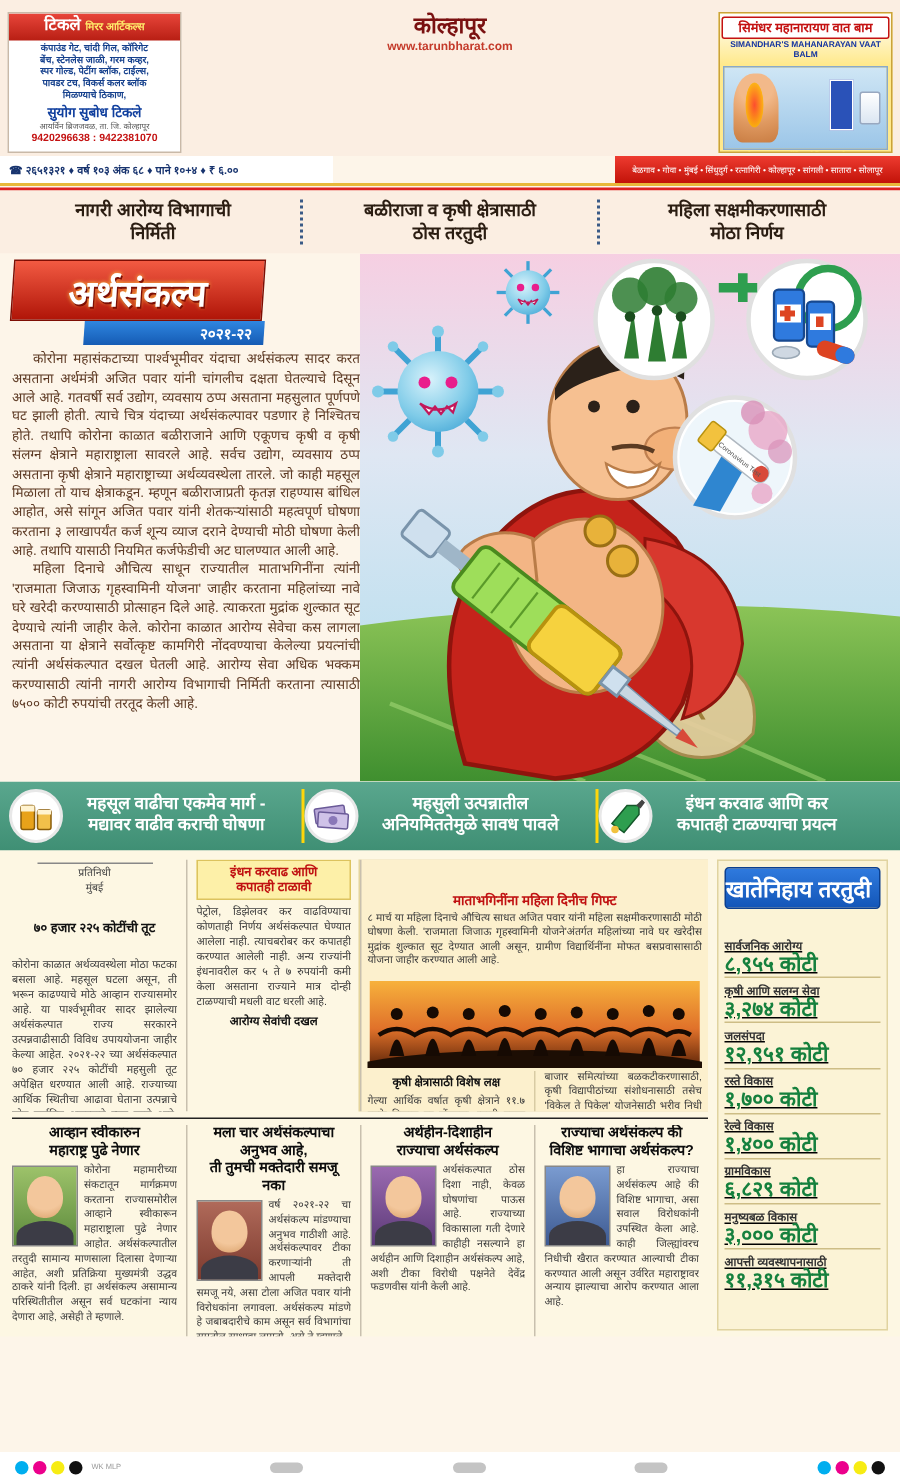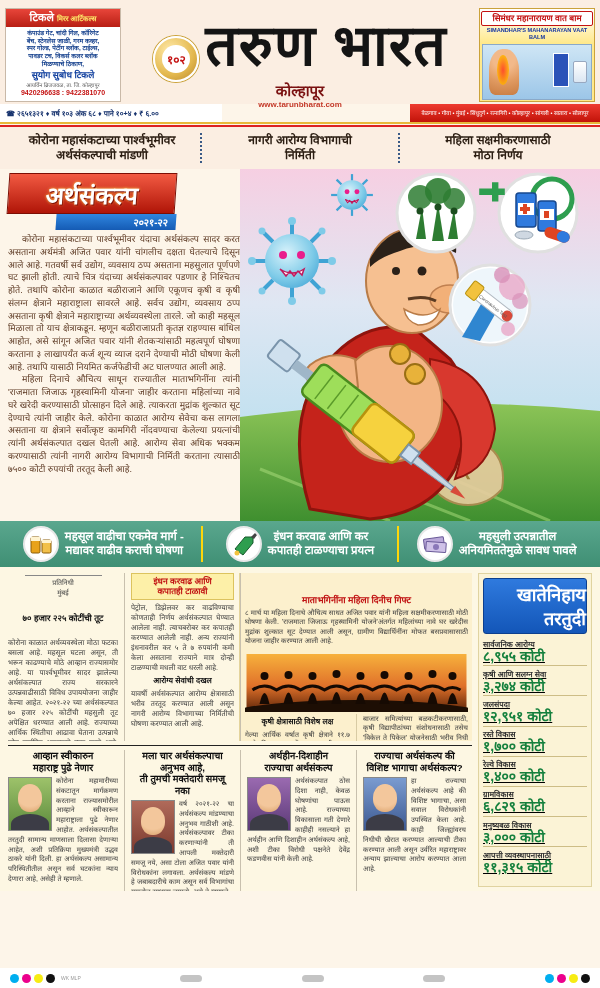--- a/index.html
+++ b/index.html
@@ -54,21 +54,21 @@
   .lead { position:relative; height:352px; background:#fdf5e9; overflow:hidden; }
   .badge-wrap { position:absolute; left:8px; top:4px; width:168px; }
   .badge { background:linear-gradient(#f25a42,#b01508); color:#fff; font-weight:900; font-size:24px; text-align:center; padding:4px 2px 2px 2px; transform:skewX(-4deg); border:1px solid #7d0e04; text-shadow:1px 1px 0 #7d0e04, 0 0 3px #ffd34a; }
   .badge-sub { background:linear-gradient(#2f86e0,#155bb4); color:#fff; font-weight:bold; font-size:10px; text-align:right; padding:1px 8px; width:120px; margin-left:48px; transform:skewX(-4deg); }
   .lead-text { position:absolute; left:8px; top:64px; width:232px; height:282px; overflow:hidden; font-size:9px; line-height:1.42; color:#5d3a24; text-align:justify; }
   .lead-text p { text-indent:14px; }
   .illus { position:absolute; right:0; top:0; width:360px; height:352px; }
 
   
   .teasers { display:flex; height:46px; background:linear-gradient(#5aa78e,#3f8f74); align-items:center; padding:0 6px; }
-  .teaser { flex:1; display:flex; align-items:center; gap:6px; justify-content:center; }
+  .teaser { flex:1; display:flex; align-items:center; gap:16px; }
   .teaser + .teaser { border-left:2px solid #ffd60a; }
   .t-icon { width:36px; height:36px; border-radius:50%; background:#fff; border:2px solid #e8e8e8; flex:none; display:flex; align-items:center; justify-content:center; overflow:hidden; }
   .t-text { color:#fff; font-weight:bold; font-size:11.5px; line-height:1.2; white-space:pre-line; text-align:center; }
 
   
   .cols { display:flex; gap:6px; padding:6px 8px 0 8px; background:#fdf7e3; }
   .cols-left { width:464px; }
   .rowA { display:flex; gap:6px; height:168px; overflow:hidden; }
   .colA { width:110px; font-size:7.2px; line-height:1.4; color:#3b3b3b; text-align:justify; overflow:hidden; }
   .colA + .colA, .midbox { border-left:1px solid #c8c0ae; padding-left:6px; }
@@ -88,21 +88,21 @@
   .colB { width:110px; overflow:hidden; }
   .colB + .colB { border-left:1px solid #c8c0ae; padding-left:6px; }
   .colB h3 { text-align:center; font-size:9.6px; color:#0d0d0d; line-height:1.2; margin-bottom:3px; white-space:pre-line; }
   .colB .b-body { font-size:7px; line-height:1.4; color:#3b3b3b; text-align:justify; }
   .photo { float:left; width:44px; height:54px; margin:1px 4px 2px 0; border:1px solid #888; position:relative; overflow:hidden; }
   .photo::before { content:""; position:absolute; left:50%; top:38%; transform:translate(-50%,-50%); width:24px; height:28px; border-radius:50% 50% 46% 46%; background:radial-gradient(circle at 50% 30%, #f3c79c 60%, #d9a069); }
   .photo::after { content:""; position:absolute; left:50%; bottom:-4px; transform:translateX(-50%); width:38px; height:20px; border-radius:50% 50% 0 0; background:#3c3c46; }
 
   
   .budget { width:118px; background:#fbf3d6; border:1px solid #e0d3a0; padding:4px 4px 2px 4px; height:314px; }
-  .budget-head { background:linear-gradient(#2f7ade,#1356b8); border:1px solid #0c3f8e; color:#fff; font-weight:bold; font-size:18px; text-align:right; padding:3px 0; border-radius:3px; margin-bottom:2px; }
+  .budget-head { background:linear-gradient(#2f7ade,#1356b8); border:1px solid #0c3f8e; color:#fff; font-weight:bold; font-size:15px; text-align:left; padding:3px 0; border-radius:3px; margin-bottom:16px; }
   .b-item { text-align:left; padding:2.5px 0 2px 0;text-decoration:underline; }
   .b-item + .b-item { border-top:1px solid #cdbd86; }
   .b-label { font-size:7.8px; font-weight:bold; color:#333; }
   .b-value { font-size:14px; font-weight:900; color:#15803d; line-height:1.05; }
 
   
   .footer { position:absolute; left:0; right:0; bottom:0; height:20px; background:#fff; display:flex; align-items:center; justify-content:space-between; padding:0 10px; }
   .dots { display:flex; gap:3px; align-items:center; }
   .dot { width:9px; height:9px; border-radius:50%; }
   .c { background:#00aeef; } .m { background:#ec008c; } .y { background:#f7ec13; } .k { background:#111; }
@@ -123,28 +123,20 @@
 बेंच, स्टेनलेस जाळी, गरम कव्हर,
 स्पर गोल्ड, पेटींग ब्लॉक, टाईल्स,
 पावडर टच, विकर्स कलर ब्लॉक
 मिळण्याचे ठिकाण,</div>
       <div class="ad-prop">सुयोग सुबोध टिकले</div>
       <div class="ad-addr">आयर्विन ब्रिजजवळ, ता. जि. कोल्हापूर</div>
       <div class="ad-phone">9420296638 : 9422381070</div>
     </div>
 
     <div class="masthead">
-      <div class="mast-row">
-        <div class="emblem">
-            <div class="emblem-in">१०२</div>
-          </div>
-        <div>
-          <div class="mast-title">तरुण भारत</div>
-        </div>
-      </div>
       <div class="mast-city">कोल्हापूर</div>
       <div class="mast-web">www.tarunbharat.com</div>
     </div>
 
     <div class="ad ad-right">
       <div class="ad-head2">
         <div class="l1">सिमंधर महानारायण वात बाम</div>
         <div class="l2">SIMANDHAR'S MAHANARAYAN VAAT BALM</div>
       </div>
       <div class="ad-art">
@@ -160,24 +152,24 @@
   <div class="datebar">
     <div class="db-left">☎ २६५१३२१  ♦  वर्ष १०३ अंक ६८  ♦  पाने १०+४  ♦  ₹ ६.००</div>
     <div class="db-mid">मंगळवार दि. ९ मार्च २०२१</div>
     <div class="db-right">बेळगाव • गोवा • मुंबई • सिंधुदुर्ग • रत्नागिरी • कोल्हापूर • सांगली • सातारा • सोलापूर</div>
   </div>
   <div class="rule-y"></div>
   <div class="rule-r"></div>
 
 
   <div class="subheads">
-    <div class="subhead">कोरोना महासंकटाच्या पार्श्वभूमीवर
-अर्थसंकल्पाची मांडणी</div>
     <div class="subhead">नागरी आरोग्य विभागाची
 निर्मिती</div>
+    <div class="subhead">बळीराजा व कृषी क्षेत्रासाठी
+ठोस तरतुदी</div>
     <div class="subhead">महिला सक्षमीकरणासाठी
 मोठा निर्णय</div>
   </div>
 
   <div class="lead">
     <div class="badge-wrap">
       <div class="badge">अर्थसंकल्प</div>
       <div class="badge-sub">२०२१-२२</div>
     </div>
     <div class="lead-text">
@@ -343,56 +335,55 @@
             <rect x="5" y="8" width="9" height="4" fill="#fff3d0"></rect>
             <rect x="16" y="11" width="9" height="3" fill="#fff3d0"></rect>
           </svg>
       </div>
       <div class="t-text">महसूल वाढीचा एकमेव मार्ग -
 मद्यावर वाढीव कराची घोषणा</div>
     </div>
     <div class="teaser">
       <div class="t-icon">
         <svg viewBox="0 0 30 30" width="30" height="30">
+            <rect x="4" y="9" width="20" height="10" rx="1" fill="#b9a8d8" stroke="#6a5a98" transform="rotate(-8 14 14)"></rect>
+            <rect x="6" y="13" width="20" height="10" rx="1" fill="#cfc2e8" stroke="#6a5a98" transform="rotate(4 16 18)"></rect>
+            <circle cx="16" cy="18" r="3" fill="#8a78b8"></circle>
+          </svg>
+      </div>
+      <div class="t-text">महसुली उत्पन्नातील
+अनियमिततेमुळे सावध पावले</div>
+    </div>
+    <div class="teaser">
+      <div class="t-icon">
+        <svg viewBox="0 0 30 30" width="30" height="30">
             <path d="M6,20 L16,8 L24,8 L24,14 L14,26 Z" fill="#2e9e4f" stroke="#14582a"></path>
             <path d="M22,8 L26,4 L28,6 L25,10" fill="#444"></path>
             <circle cx="8" cy="24" r="2.5" fill="#f2c23e"></circle>
           </svg>
       </div>
       <div class="t-text">इंधन करवाढ आणि कर
 कपातही टाळण्याचा प्रयत्न</div>
-    </div>
-    <div class="teaser">
-      <div class="t-icon">
-        <svg viewBox="0 0 30 30" width="30" height="30">
-            <rect x="4" y="9" width="20" height="10" rx="1" fill="#b9a8d8" stroke="#6a5a98" transform="rotate(-8 14 14)"></rect>
-            <rect x="6" y="13" width="20" height="10" rx="1" fill="#cfc2e8" stroke="#6a5a98" transform="rotate(4 16 18)"></rect>
-            <circle cx="16" cy="18" r="3" fill="#8a78b8"></circle>
-          </svg>
-      </div>
-      <div class="t-text">महसुली उत्पन्नातील
-अनियमिततेमुळे सावध पावले</div>
     </div>
   </div>
 
   <div class="cols">
     <div class="cols-left">
       <div class="rowA">
         <div class="colA">
           <div class="dateline">प्रतिनिधी
 मुंबई</div>
           <div class="col-lead">७० हजार २२५ कोटींची तूट</div>
           <div>कोरोना काळात अर्थव्यवस्थेला मोठा फटका बसला आहे. महसूल घटला असून, ती भरून काढण्याचे मोठे आव्हान राज्यासमोर आहे. या पार्श्वभूमीवर सादर झालेल्या अर्थसंकल्पात राज्य सरकारने उत्पन्नवाढीसाठी विविध उपाययोजना जाहीर केल्या आहेत. २०२१-२२ च्या अर्थसंकल्पात ७० हजार २२५ कोटींची महसुली तूट अपेक्षित धरण्यात आली आहे. राज्याच्या आर्थिक स्थितीचा आढावा घेताना उत्पन्नाचे स्रोत मर्यादित असल्याचे स्पष्ट झाले आहे. त्यामुळे महसूल वाढीसाठी मद्यावरील कर वाढविण्याचा निर्णय घेण्यात आला आहे.</div>
         </div>
         <div class="colA">
           <div class="ybox">इंधन करवाढ आणि
 कपातही टाळावी</div>
           <div>पेट्रोल, डिझेलवर कर वाढविण्याचा कोणताही निर्णय अर्थसंकल्पात घेण्यात आलेला नाही. त्याचबरोबर कर कपातही करण्यात आलेली नाही. अन्य राज्यांनी इंधनावरील कर ५ ते ७ रुपयांनी कमी केला असताना राज्याने मात्र दोन्ही टाळण्याची मधली वाट धरली आहे.</div>
           <div class="subhd">आरोग्य सेवांची दखल</div>
-          <div>यावर्षी अर्थसंकल्पात आरोग्य क्षेत्रासाठी भरीव तरतूद करण्यात आली असून नागरी आरोग्य विभागाच्या निर्मितीची घोषणा करण्यात आली आहे.</div>
         </div>
         <div class="midbox">
           <div class="mid-head">माताभगिनींना महिला दिनीच गिफ्ट</div>
           <div class="mid-body">८ मार्च या महिला दिनाचे औचित्य साधत अजित पवार यांनी महिला सक्षमीकरणासाठी मोठी घोषणा केली. 'राजमाता जिजाऊ गृहस्वामिनी योजने'अंतर्गत महिलांच्या नावे घर खरेदीस मुद्रांक शुल्कात सूट देण्यात आली असून, ग्रामीण विद्यार्थिनींना मोफत बसप्रवासासाठी योजना जाहीर करण्यात आली आहे.</div>
           <svg class="women" viewBox="0 0 220 58">
             <defs>
                 <linearGradient id="sunset" x1="0" y1="0" x2="0" y2="1">
                   <stop offset="0" stop-color="#f7b13c"></stop>
                   <stop offset=".55" stop-color="#e0712a"></stop>
                   <stop offset="1" stop-color="#5c2408"></stop>

